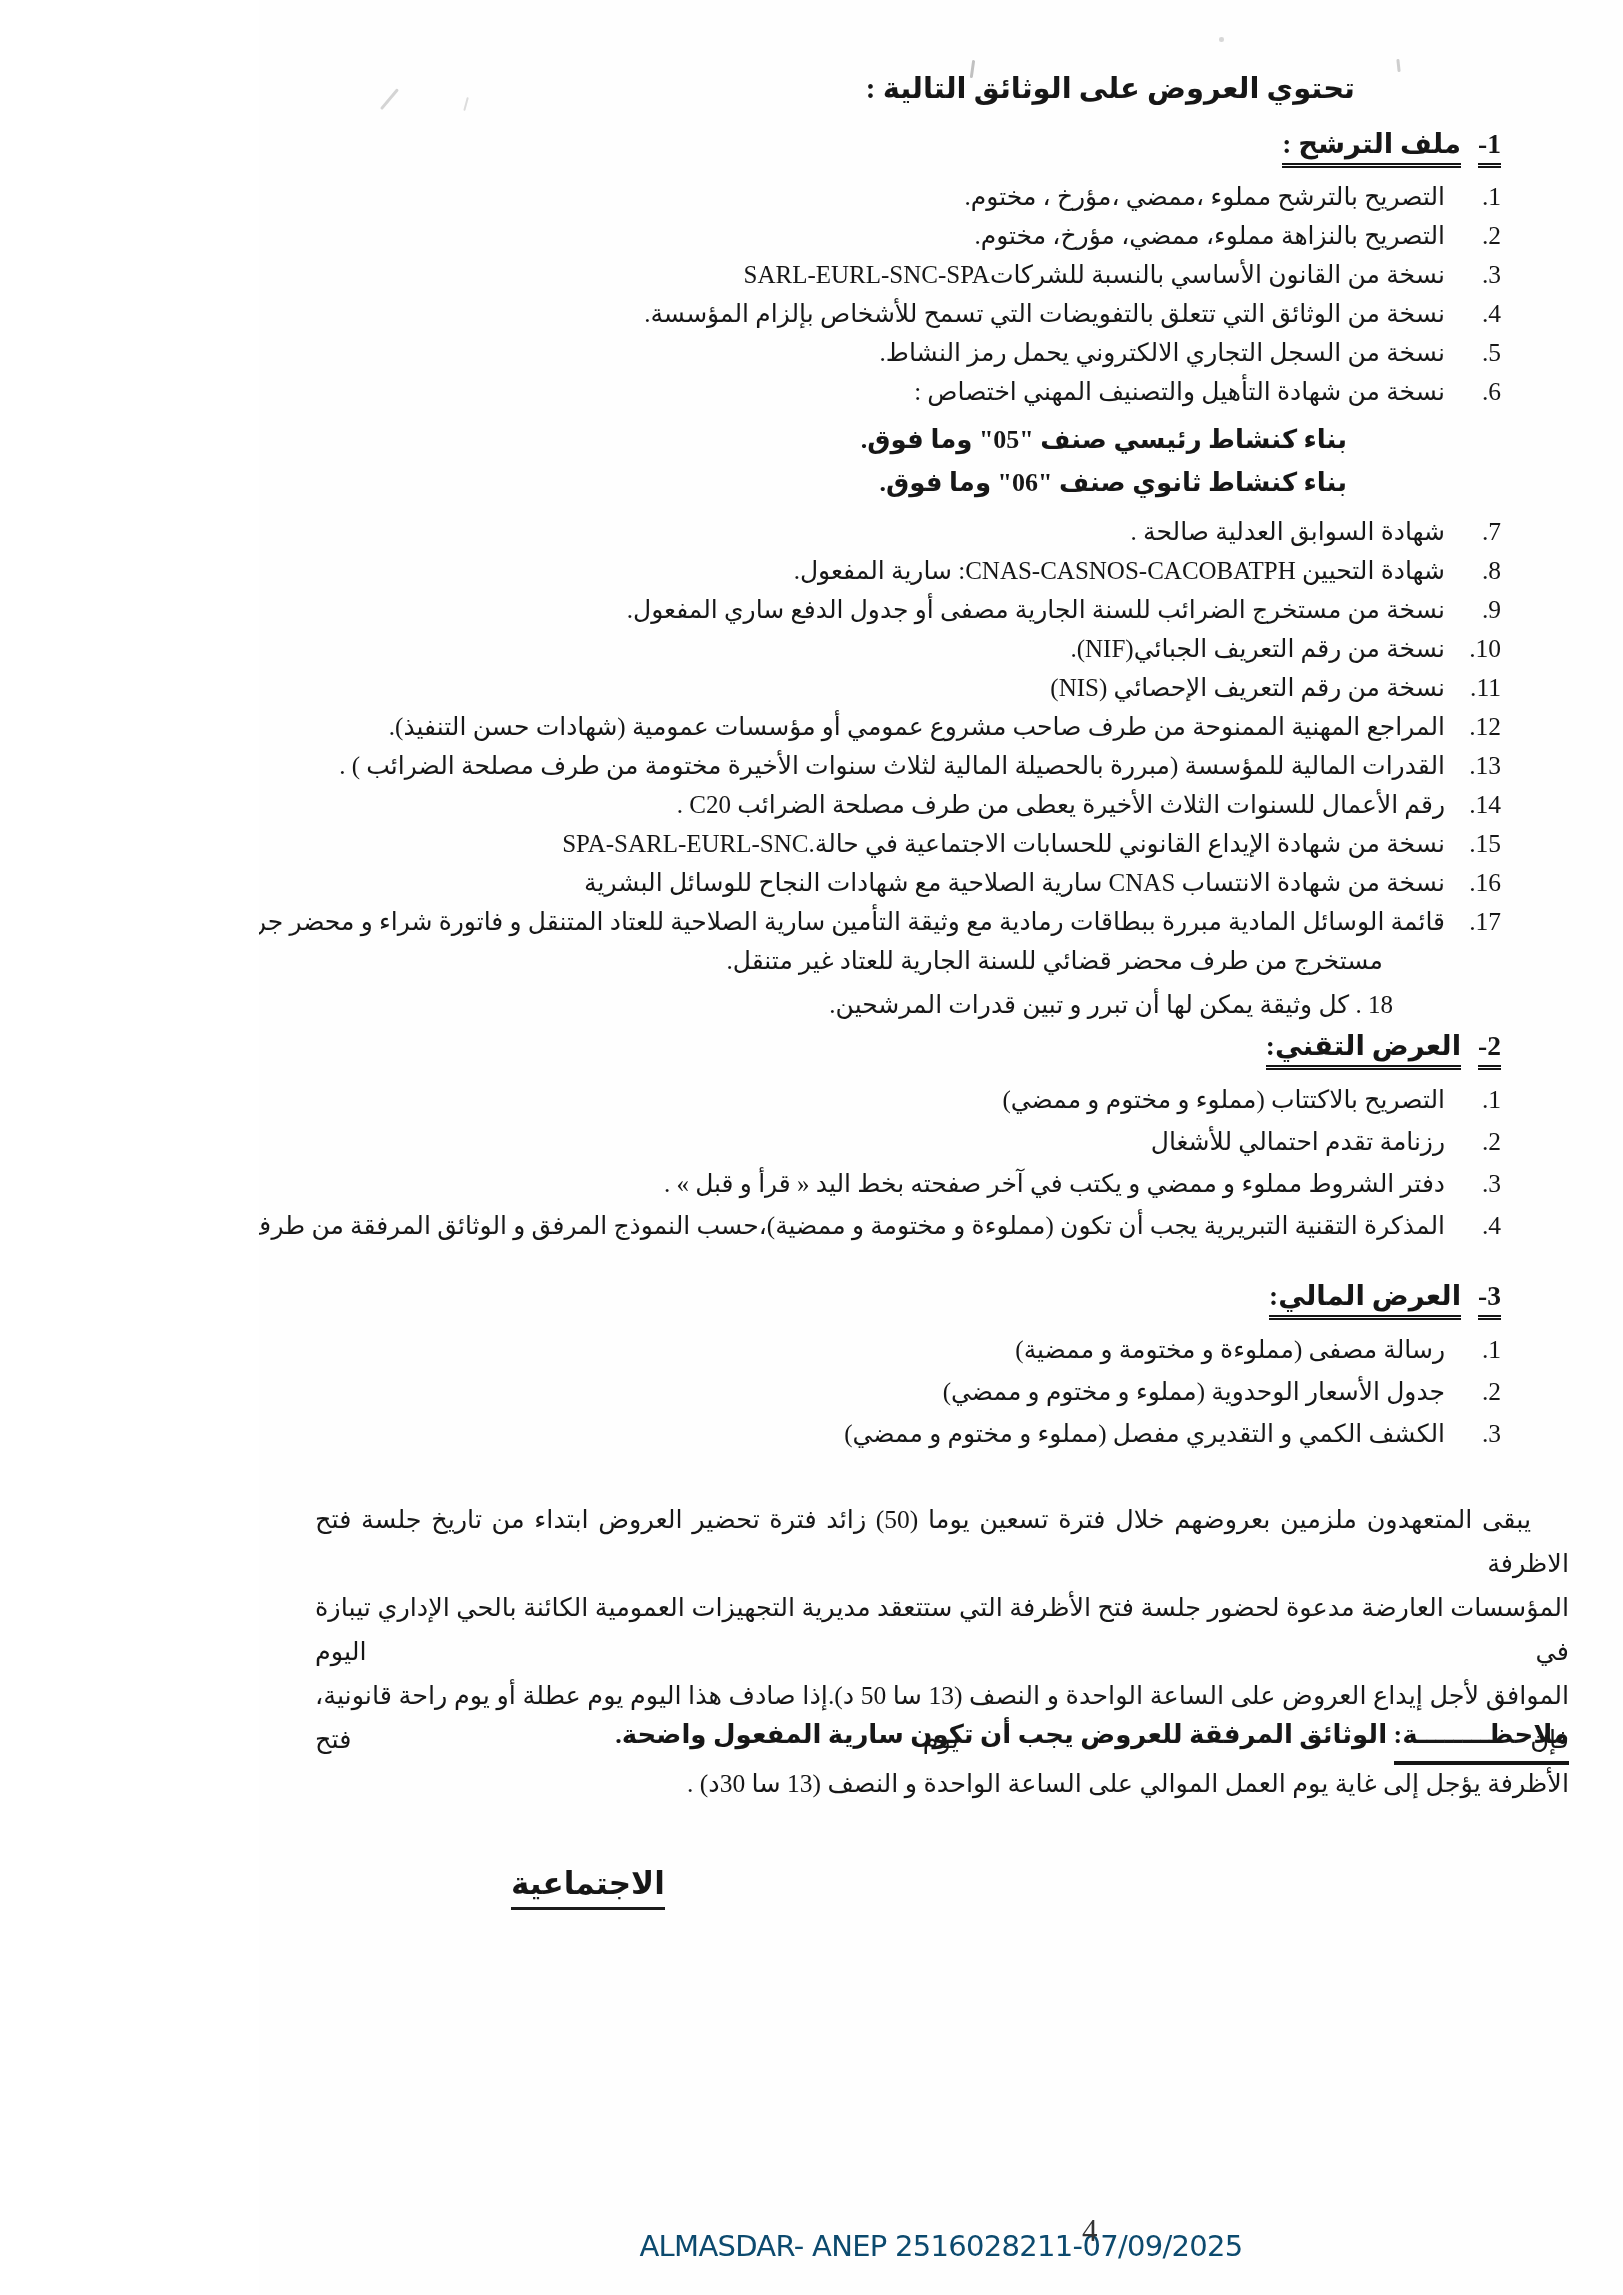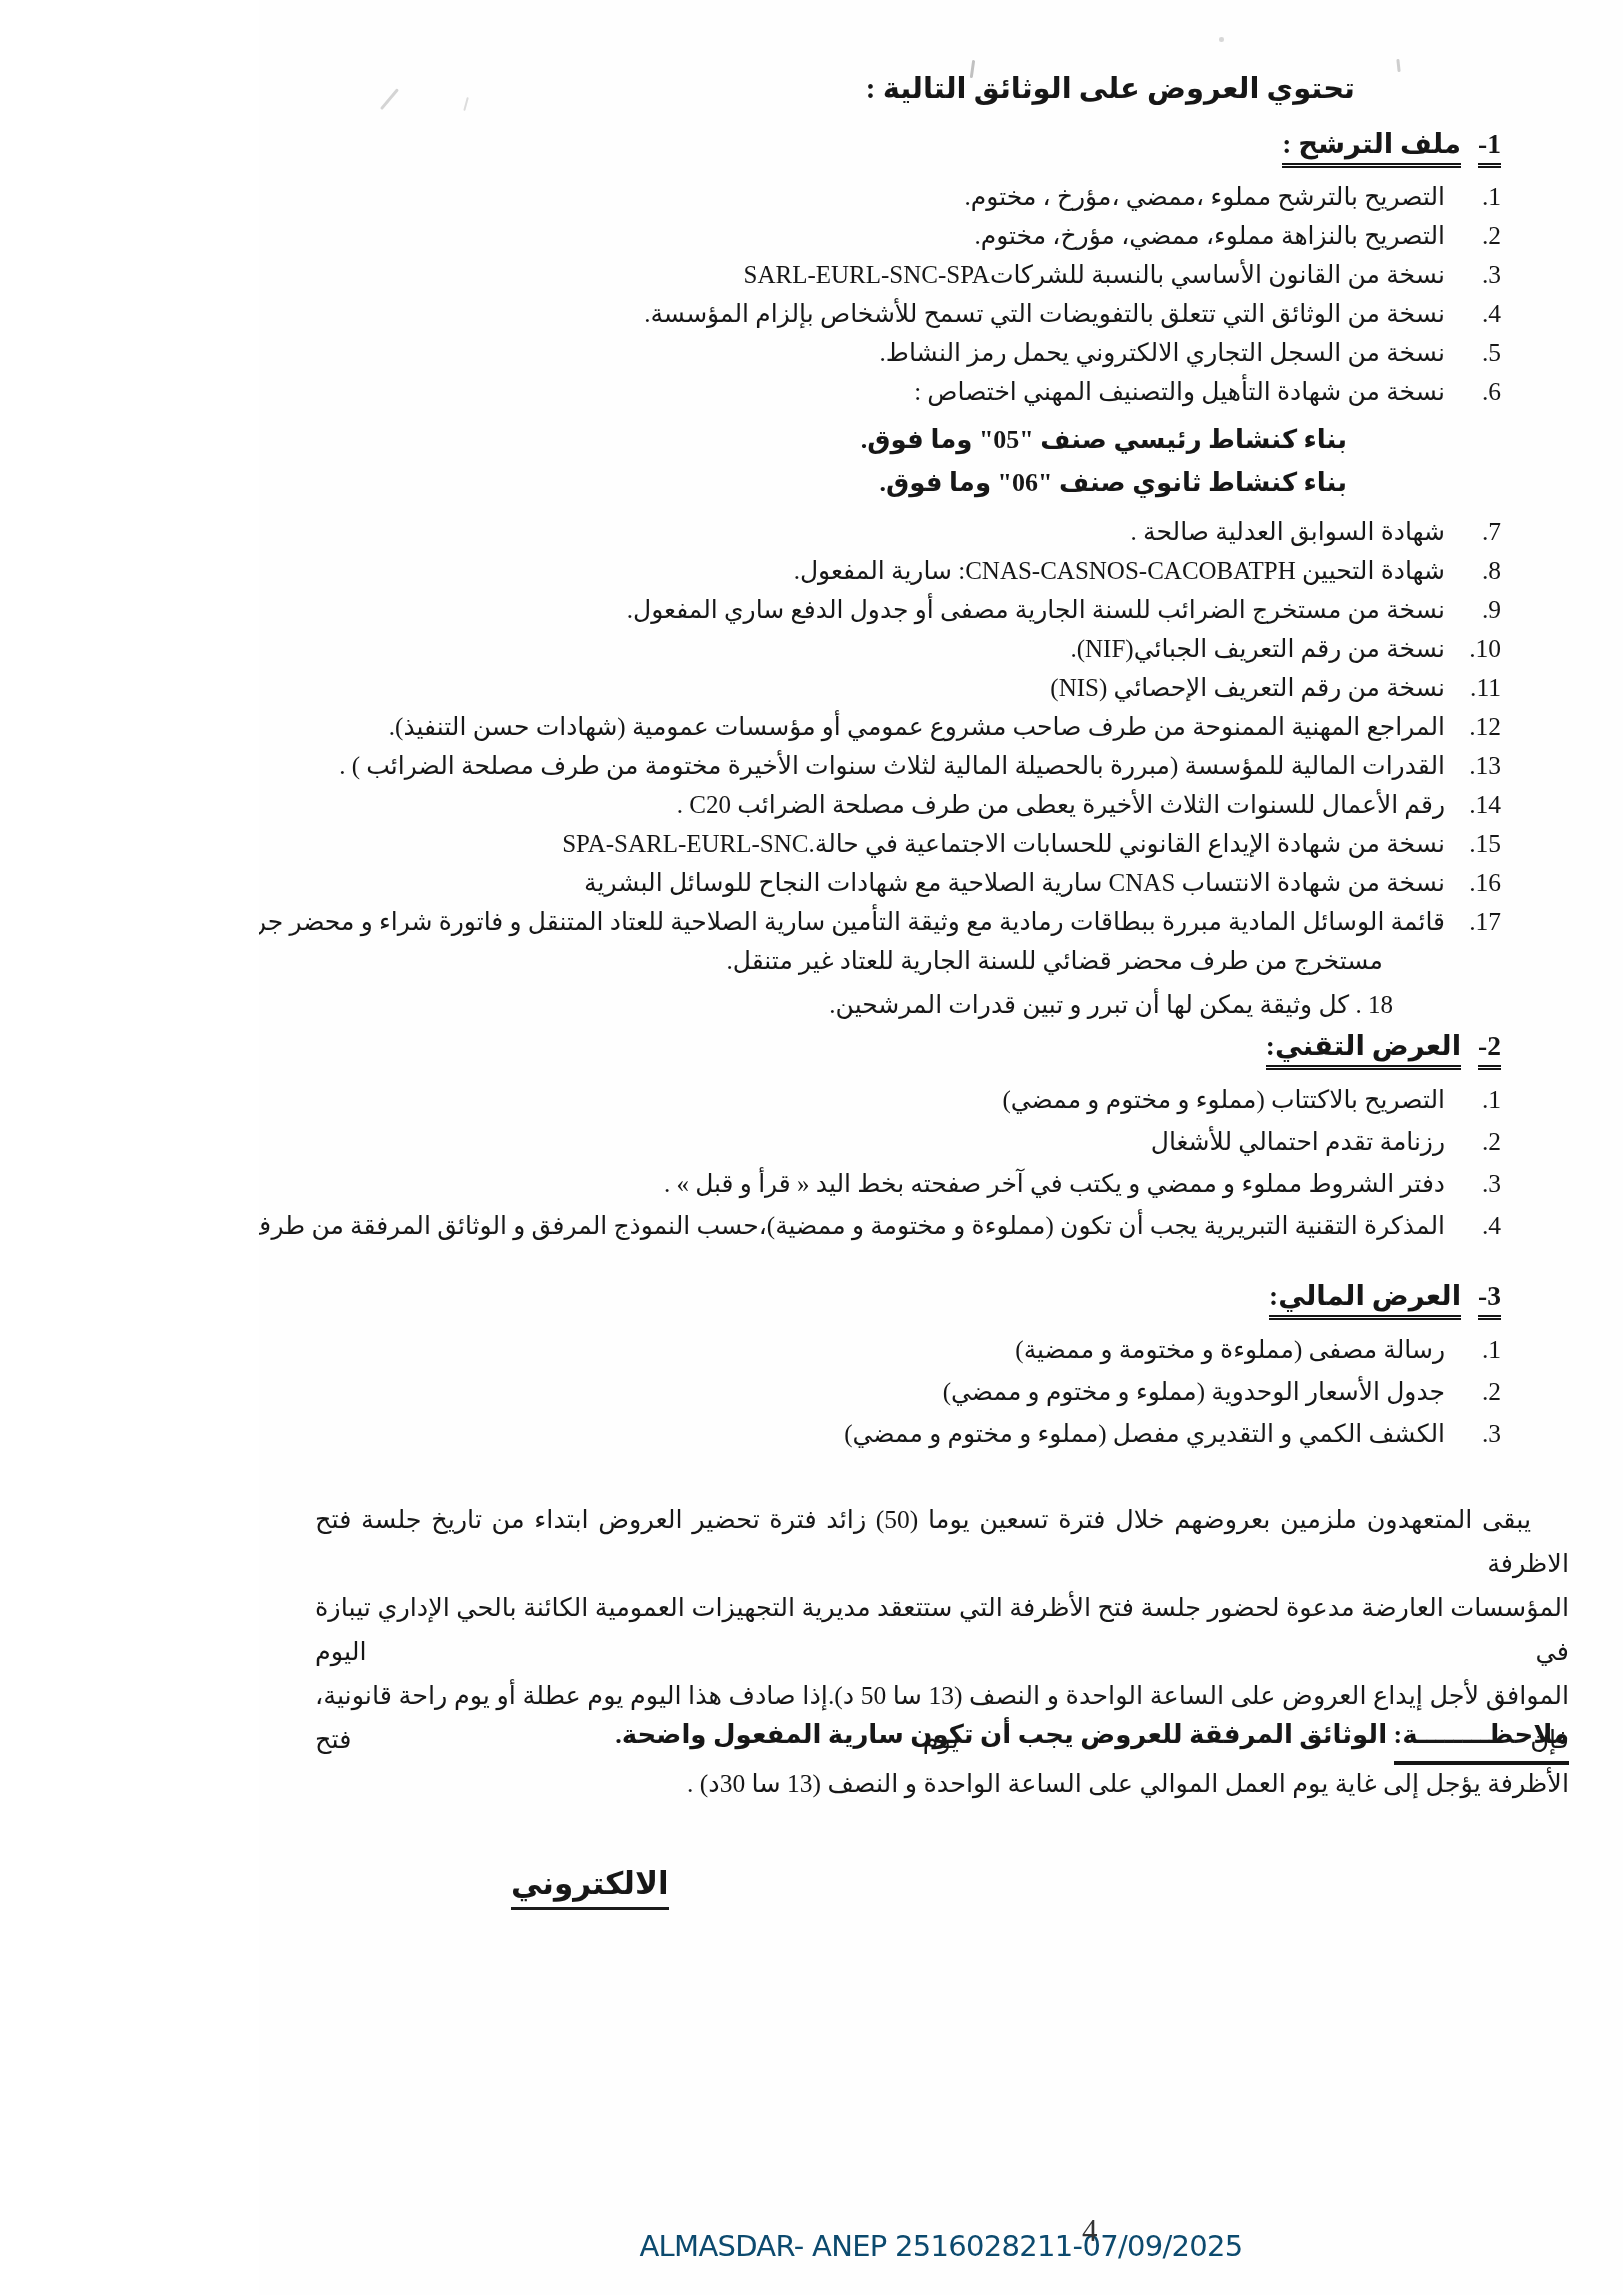--- a/index.html
+++ b/index.html
@@ -216,19 +216,19 @@
     <div class="pl just first">يبقى المتعهدون ملزمين بعروضهم خلال فترة تسعين يوما (50) زائد فترة تحضير العروض ابتداء من تاريخ جلسة فتح الاظرفة</div>
     <div class="pl just">المؤسسات العارضة مدعوة لحضور جلسة فتح الأظرفة التي ستتعقد مديرية التجهيزات العمومية الكائنة بالحي الإداري تيبازة في اليوم</div>
     <div class="pl just">الموافق لأجل إيداع العروض على الساعة الواحدة و النصف (13 سا 50 د).إذا صادف هذا اليوم يوم عطلة أو يوم راحة قانونية، فإن يوم فتح</div>
     <div class="pl">الأظرفة  يؤجل إلى غاية يوم العمل الموالي على الساعة الواحدة و النصف (13 سا 30د) .</div>
   </div>
 
   <div class="note">
     <span class="lbl">ملاحظــــــــة:</span><span> الوثائق المرفقة للعروض يجب أن تكون سارية المفعول واضحة.</span>
   </div>
 
-  <div class="director">الالكتروني</div>
+  <div class="director">الاجتماعية</div>
 
   <div class="pagenum">4</div>
   <div class="footer">ALMASDAR- ANEP 2516028211-07/09/2025</div>
 
 </div>
 
 
 </body></html>

